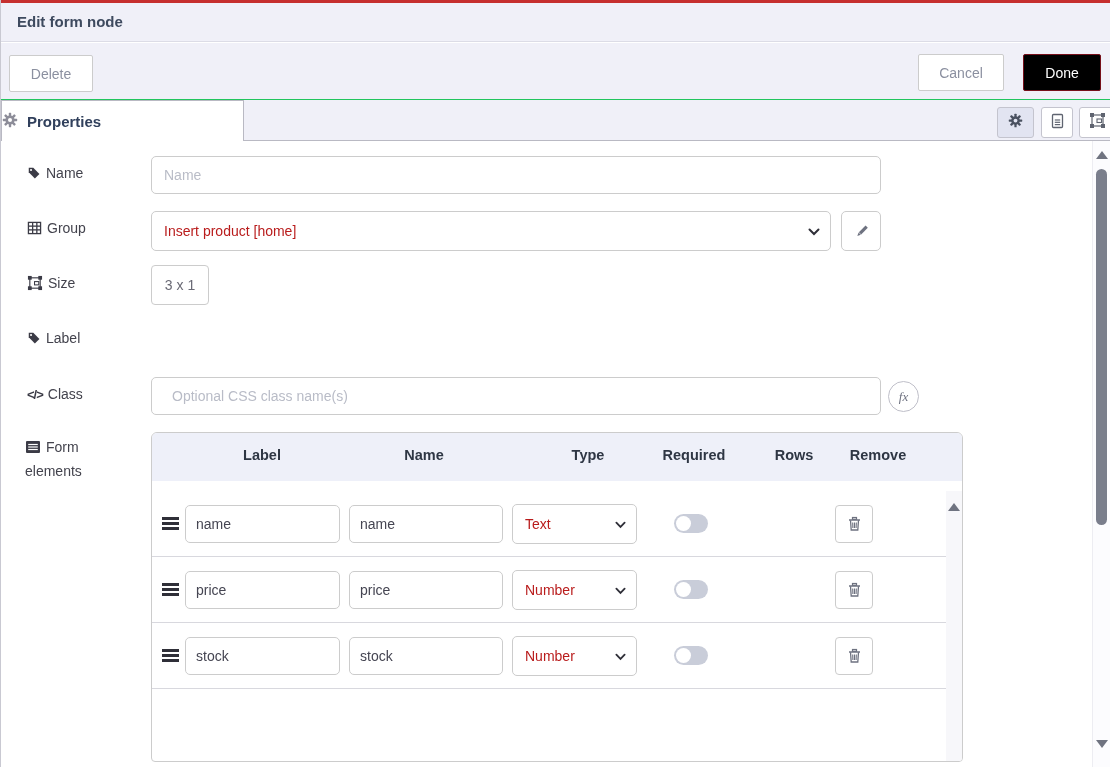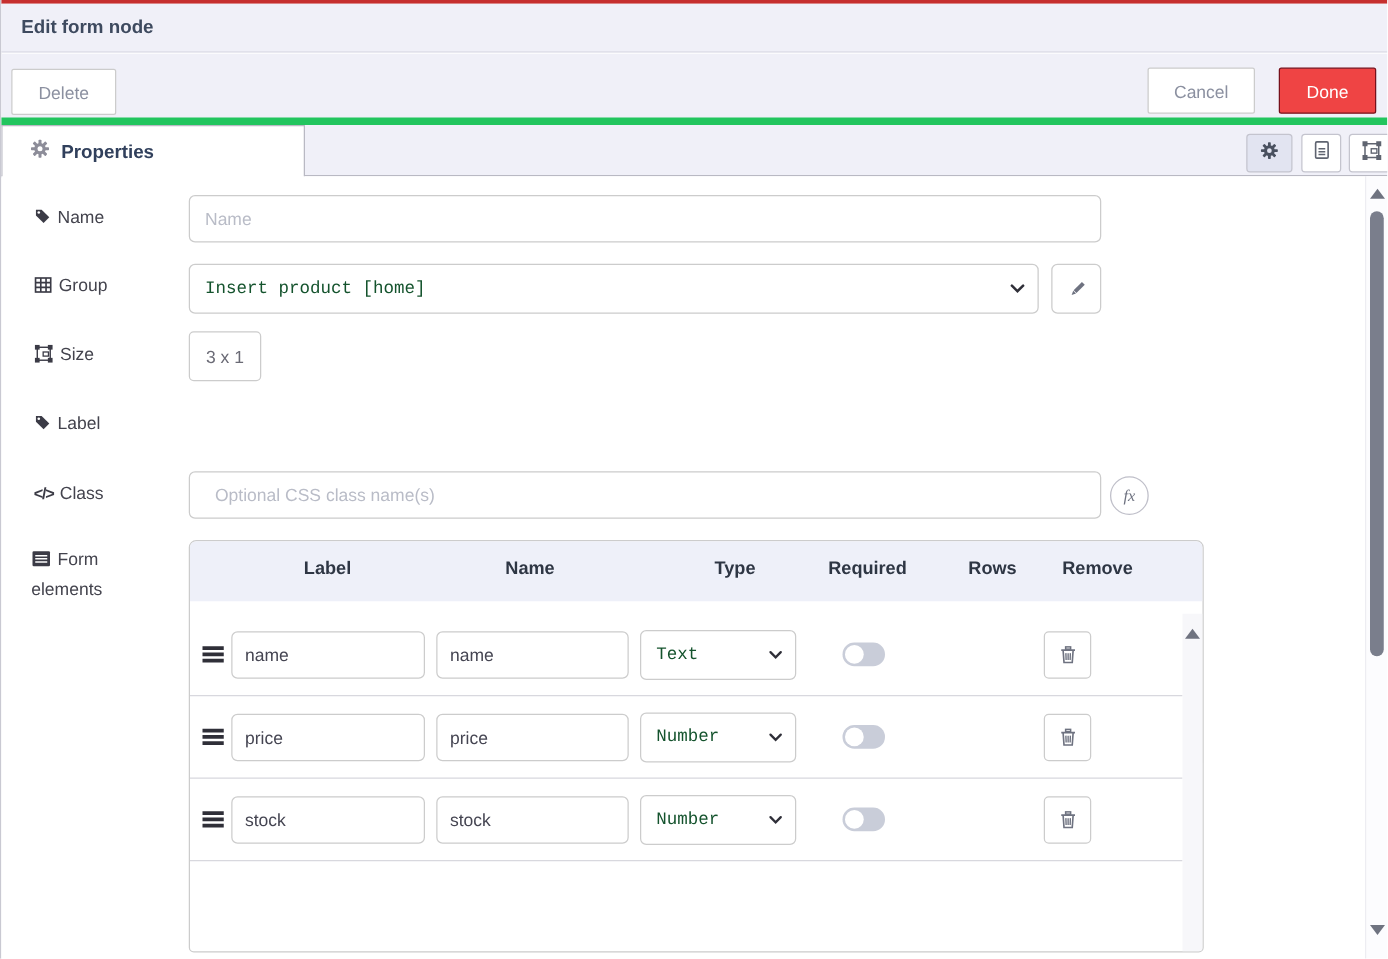--- a/index.html
+++ b/index.html
@@ -8,29 +8,29 @@
   .dialog { position:relative; width:1110px; height:767px; background:#fff; overflow:hidden; border-left:1px solid #c9c9d2; }
 
   
   .top-line { position:absolute; top:0; left:0; width:100%; height:3px; background:#c62f2f; }
 
   
   .hdr { position:absolute; top:3px; left:0; width:100%; height:39px; background:#f0f0f8; border-bottom:1px solid #dcdce6;padding-left:35px; }
   .hdr-title { position:absolute; left:16px; top:10px; font-size:15px; font-weight:bold; color:#3e4a5f; }
 
   
-  .toolbar { position:absolute; top:43px; left:0; width:100%; height:57px; background:#f0f0f8; border-bottom:6px solid #22c55e; }
+  .toolbar { position:absolute; top:43px; left:0; width:100%; height:57px; background:#f0f0f8; border-bottom:1px solid #22c55e; }
   .btn { font-family:"Liberation Sans", sans-serif; font-size:14px; border-radius:2px; cursor:pointer; }
   .btn-delete { position:absolute; left:8px; top:12px; width:84px; height:37px; background:#fff; border:1px solid #ccc; color:#8b90a0; }
   .btn-cancel { position:absolute; left:917px; top:11px; width:86px; height:37px; background:#fff; border:1px solid #ccc; color:#8b90a0; }
-  .btn-done { position:absolute; left:1022px; top:11px; width:78px; height:37px; background:#ef4444; border:1px solid #76101b; color:#fff; }
+  .btn-done { position:absolute; left:1022px; top:11px; width:78px; height:37px; background:#000000; border:1px solid #76101b; color:#fff; }
 
   
   .tabbar { position:absolute; top:100px; left:0; width:100%; height:41px; background:#f0f0f8; border-bottom:1px solid #b9b9c3; }
-  .tab-active { position:absolute; left:0; top:0; width:243px; height:42px; background:#fff; border:1px solid #b9b9c3; border-bottom:none; display:flex; align-items:center; padding-left:22px; gap:9px; cursor:pointer; }
+  .tab-active { position:absolute; left:0; top:0; width:243px; height:42px; background:#fff; border:1px solid #b9b9c3; border-bottom:none; display:flex; align-items:center; gap:9px; cursor:pointer; }
   .tab-label { font-size:15px; font-weight:bold; color:#31405c; }
   .icon-btn { position:absolute; top:7px; height:31px; background:#fff; border:1px solid #c4c4ce; border-radius:3px; display:flex; align-items:center; justify-content:center; cursor:pointer; }
   .icon-btn.active { background:#e2e4f1; }
   .ib-gear { left:996px; width:37px; }
   .ib-doc  { left:1040px; width:32px; }
   .ib-size { left:1078px; width:37px; }
 
   
   .content { position:absolute; top:141px; left:0; width:1110px; height:626px; background:#fff; }
 
@@ -42,21 +42,21 @@
   .lab-form svg { vertical-align:-2px; margin-right:5px; }
   .code-txt { font-size:13px; font-weight:bold; color:#3b3b46; letter-spacing:-1px; }
 
   .txt-input { position:absolute; height:38px; border:1px solid #ccc; border-radius:5px; padding:0 12px; font-size:14px; color:#454552; outline:none; background:#fff; font-family:"Liberation Sans", sans-serif; }
   .txt-input::placeholder { color:#b9bcc7; opacity:1; }
   .in-name  { top:15px; left:150px; width:730px; }
   .in-label { top:180px; left:150px; width:730px; }
   .in-class { top:236px; left:150px; width:730px;padding-left:20px; }
 
   .selwrap { position:absolute; }
-  .selwrap select { width:100%; height:100%; border:1px solid #ccc; border-radius:5px; background:#fff; font-size:14px; color:#14532d; padding:0 28px 0 12px; appearance:none; -webkit-appearance:none; outline:none; font-family:Liberation Mono, monospace; }
+  .selwrap select { width:100%; height:100%; border:1px solid #ccc; border-radius:5px; background:#fff; font-size:14px; color:#b91c1c; padding:0 28px 0 12px; appearance:none; -webkit-appearance:none; outline:none; font-family:Liberation Sans, sans-serif; }
   .selwrap .chev { position:absolute; right:11px; top:50%; transform:translateY(-50%); pointer-events:none; }
   .sw-group { top:70px; left:150px; width:680px; height:40px; }
 
   .btn-pencil { position:absolute; top:70px; left:840px; width:40px; height:40px; background:#fff; border:1px solid #ccc; border-radius:5px; display:flex; align-items:center; justify-content:center; cursor:pointer; }
   .btn-size3x1 { position:absolute; top:124px; left:150px; width:58px; height:40px; background:#fff; border:1px solid #ccc; border-radius:4px; font-size:14px; color:#6a6a75; cursor:pointer; font-family:"Liberation Sans", sans-serif; }
   .btn-fx { position:absolute; top:240px; left:887px; width:31px; height:31px; border-radius:50%; background:#fff; border:1px solid #bfbfc9; color:#6e7280; font-family:"Liberation Serif", serif; font-style:italic; font-size:13px; cursor:pointer; }
 
   
   .etable { position:absolute; top:291px; left:150px; width:812px; height:330px; border:1px solid #ccc; border-radius:6px 6px 4px 4px; background:#fff; overflow:hidden; }
   .ehead { position:relative; height:48px; background:#eef0f9; }

